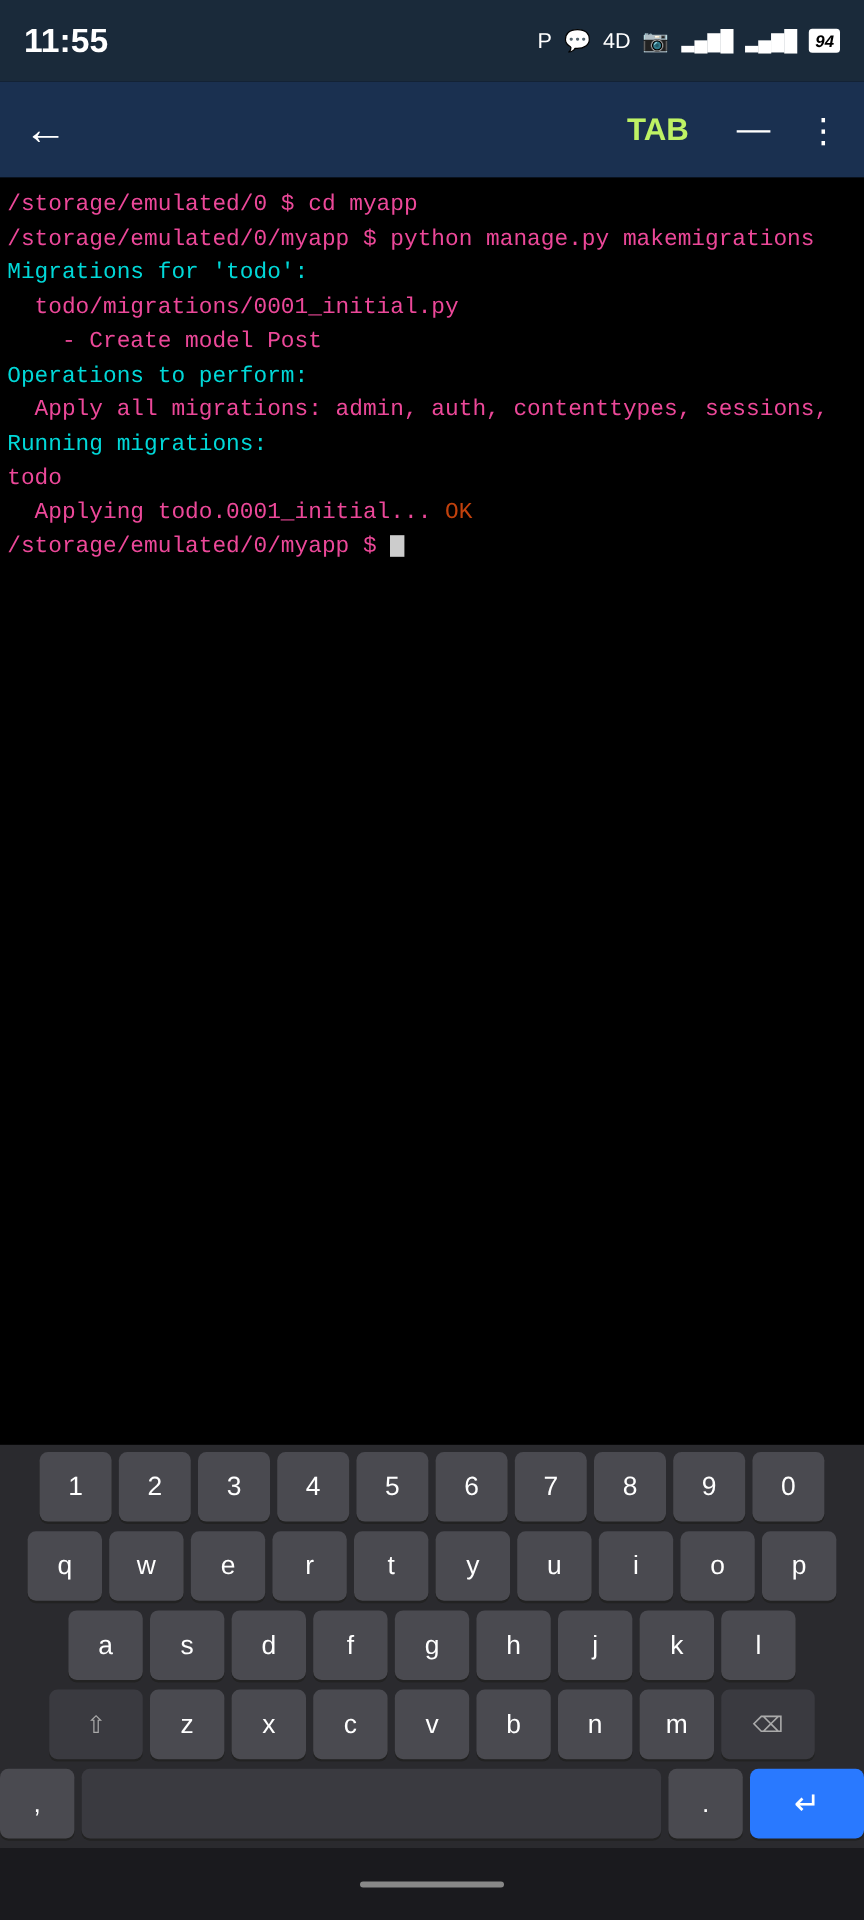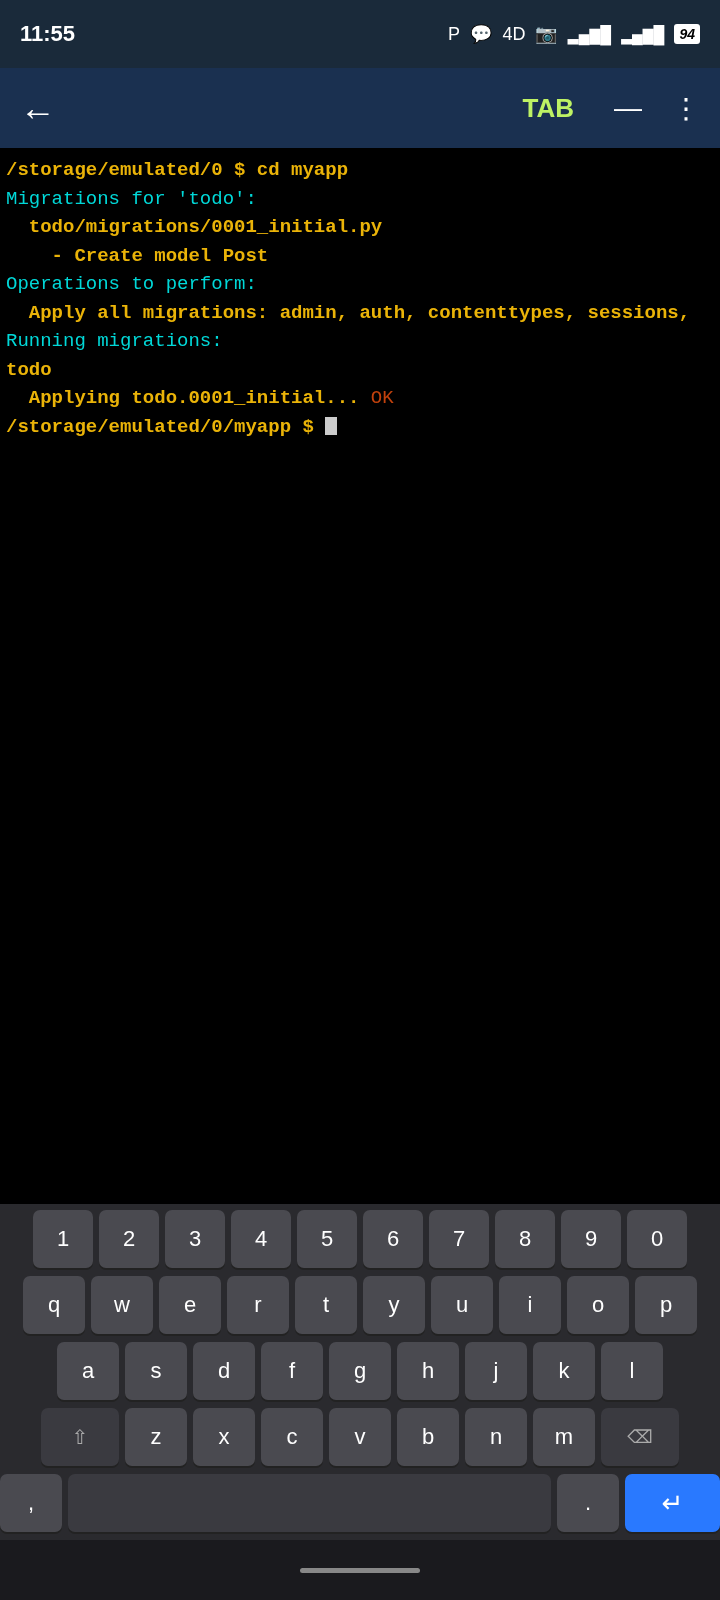--- a/index.html
+++ b/index.html
@@ -17,21 +17,21 @@
       width: 720px;
       height: 68px;
       background: #1a2a3a;
       display: flex;
       align-items: center;
       justify-content: space-between;
       padding: 0 20px;
     }
     .status-time {
       color: #fff;
-      font-size: 22px;
+      font-size: 28px;
       font-weight: bold;
       font-family: Arial, sans-serif;
       text-align: right;
     }
     .status-icons {
       display: flex;
       align-items: center;
       gap: 10px;
     }
     .status-icon {
@@ -102,21 +102,21 @@
       padding: 8px 6px;
       font-family: 'Courier New', Courier, monospace;
       font-size: 19px;
       line-height: 1.5;
       color: #d0d0d0;
     }
     .terminal-line {
       white-space: pre;
       display: block;
     }
-    .color-white { color: #eab308; font-weight: bold; }
+    .color-white { color: #ec4899; }
     .color-cyan { color: #00d8d8; }
     .color-green { color: #c2410c; }
 
     
     .keyboard-container {
       position: absolute;
       bottom: 60px;
       left: 0;
       width: 720px;
       background: #2a2a2e;
@@ -241,20 +241,21 @@
 <div class="nav-bar">
   <span class="nav-back">←</span>
   <div class="nav-spacer"></div>
   <span class="nav-tab">TAB</span>
   <span class="nav-minimize">—</span>
   <span class="nav-more">⋮</span>
 </div>
 
 <div class="terminal">
   <span class="terminal-line color-white">/storage/emulated/0 $ cd myapp</span>
+  <span class="terminal-line color-white">/storage/emulated/0/myapp $ python manage.py makemigrations</span>
   <span class="terminal-line color-cyan">Migrations for 'todo':</span>
   <span class="terminal-line color-white">  todo/migrations/0001_initial.py</span>
   <span class="terminal-line color-white">    - Create model Post</span>
   <span class="terminal-line color-cyan">Operations to perform:</span>
   <span class="terminal-line color-white">  Apply all migrations: admin, auth, contenttypes, sessions,</span>
   <span class="terminal-line color-cyan">Running migrations:</span>
   <span class="terminal-line color-white">todo</span>
   <span class="terminal-line"><span class="color-white">  Applying todo.0001_initial... </span><span class="color-green">OK</span></span>
   <span class="terminal-line color-white">/storage/emulated/0/myapp $ <span class="cursor-block"></span></span>
 </div>

